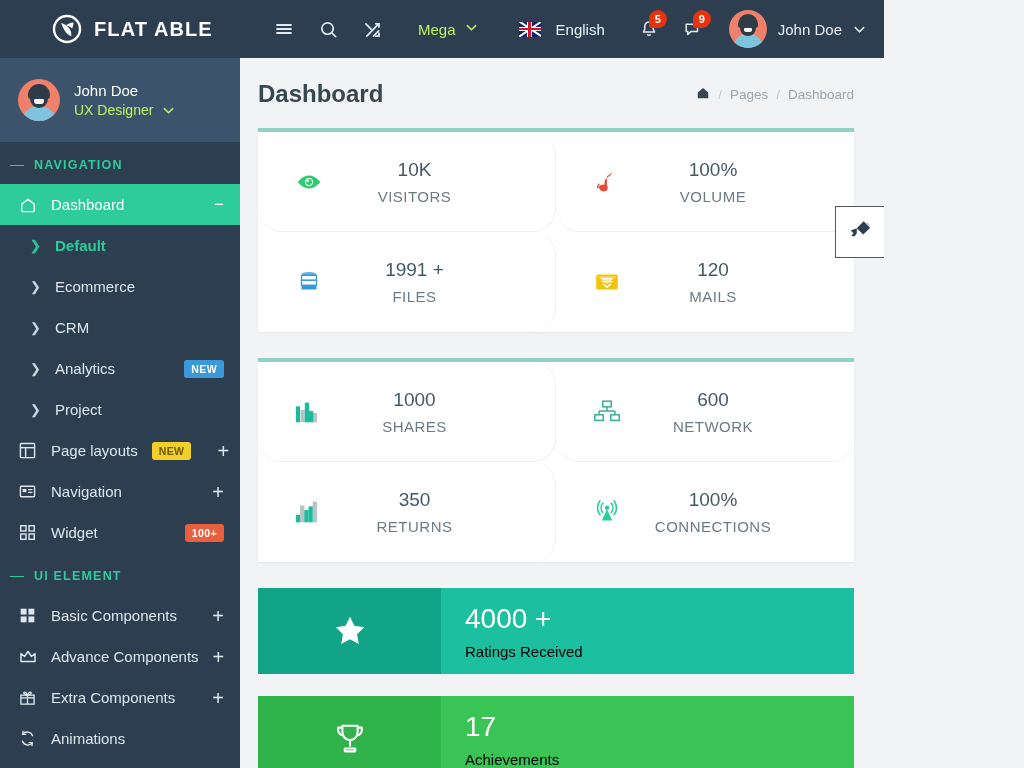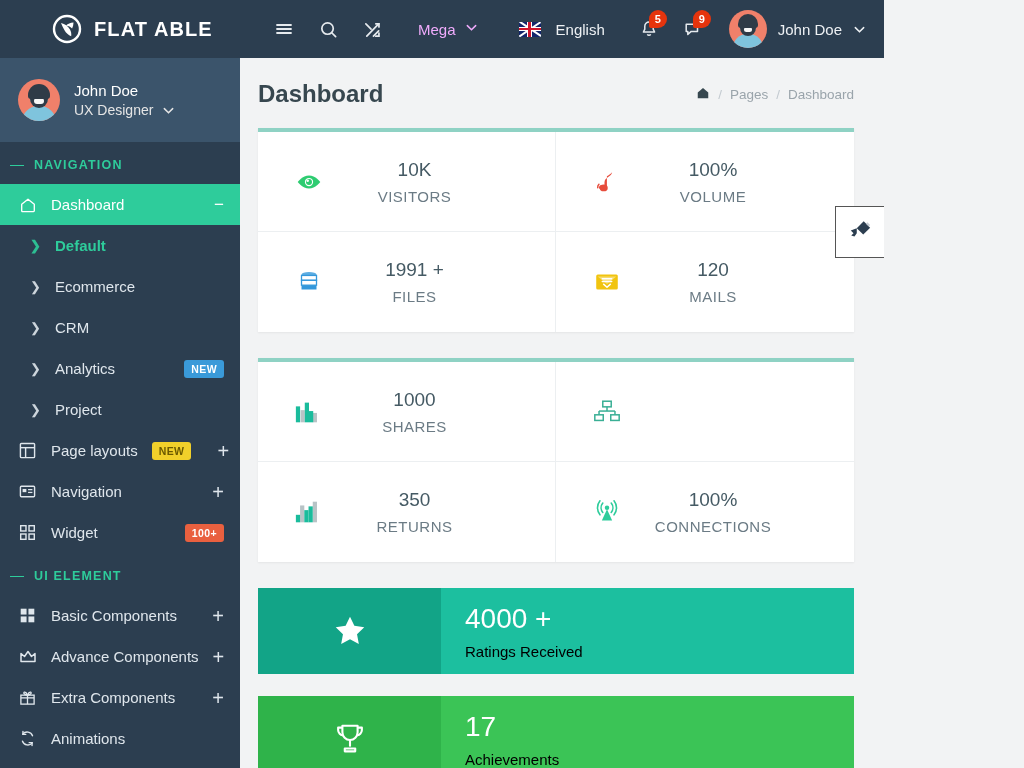--- a/index.html
+++ b/index.html
@@ -25,21 +25,21 @@
   }
   .topbar-right {
     flex: 1; display: flex; align-items: center; padding: 0 18px 0 22px; gap: 0;
   }
   .tb-icon {
     width: 44px; height: 58px; display: flex; align-items: center; justify-content: center;
     color: #e6eaee; cursor: pointer;
   }
   .tb-icon svg { display: block; }
   .mega {
-    display: flex; align-items: flex-start; gap: 9px; color: #f0abfc;
+    display: flex; align-items: flex-start; gap: 9px; color: #bef264;
     font-size: 15px; margin-left: 24px; cursor: pointer;
   }
   .spacer { flex: 1; }
   .lang { display: flex; align-items: center; gap: 15px; color: #eef1f4; font-size: 15px; cursor: pointer; }
   .flag {
     width: 22px; height: 15px; flex: 0 0 22px; position: relative; overflow: hidden;
     background: #12256b; border-radius: 1px;
   }
   .flag:before, .flag:after {
     content: ""; position: absolute; left: 50%; top: -6px; width: 26px; height: 28px;
@@ -86,21 +86,21 @@
     width: 42px; height: 42px; border-radius: 50%; overflow: hidden; flex: 0 0 42px;
     background: #f0806a; position: relative;
   }
   .side-avatar .hair { position: absolute; left: 10px; top: 5px; width: 22px; height: 15px; background: #2f3b47; border-radius: 11px 11px 3px 3px; }
   .side-avatar .face { position: absolute; left: 12px; top: 9px; width: 18px; height: 19px; background: #f7f7f7; border-radius: 9px 9px 10px 10px; }
   .side-avatar .beard { position: absolute; left: 12px; top: 18px; width: 18px; height: 11px; background: #2f3b47; border-radius: 0 0 9px 9px; }
   .side-avatar .chin { position: absolute; left: 16px; top: 19px; width: 10px; height: 6px; background: #f7f7f7; border-radius: 5px; }
   .side-avatar .body { position: absolute; left: 4px; bottom: -3px; width: 34px; height: 18px; background: #7fc4dd; border-radius: 16px 16px 0 0; }
   .side-names { display: flex; flex-direction: column; gap: 3px; }
   .side-name { color: #fff; font-size: 15px; }
-  .side-role { color: #e5e5e5; font-size: 14px; display: flex; align-items: center; gap: 9px; }
+  .side-role { color: #bef264; font-size: 14px; display: flex; align-items: center; gap: 9px; }
 
   .nav-scroll { flex: 1; overflow: hidden; }
   .nav-caption {
     display: flex; align-items: center; gap: 10px; padding: 16px 0 12px 10px;
     color: #2ecc9b; font-size: 12.5px; font-weight: bold; letter-spacing: 1.2px;
   }
   .cap-dash { width: 14px; height: 1px; background: #2ecc9b; display: inline-block; }
 
   .nav-item {
     display: flex; align-items: center; gap: 14px; height: 41px; padding: 0 16px 0 18px;
@@ -142,21 +142,21 @@
 
   .content { padding: 0 30px 0 18px; }
 
   .card {
     background: #fff; border-top: 4px solid #8fd2c4;
     box-shadow: 0 1px 2px rgba(0,0,0,.06); margin-bottom: 26px;
   }
   .stat-grid { display: grid; grid-template-columns: 1fr 1fr; }
   .stat-cell {
     display: flex; align-items: center; height: 100px; padding: 0 26px 0 28px;
-    border-right: 1px solid #eceff1; border-bottom: 1px solid #eceff1;
+    border-right: 1px solid #eceff1; border-bottom: 1px solid #eceff1; border-radius: 23px;
   }
   .stat-cell:nth-child(2n) { border-right: none; }
   .stat-cell:nth-child(n+3) { border-bottom: none; }
   .stat-ico { width: 46px; flex: 0 0 46px; display: flex; align-items: center; justify-content: center; }
   .stat-txt { flex: 1; text-align: center; display: flex; flex-direction: column; gap: 7px; padding-right: 32px; }
   .stat-val { font-size: 19px; color: #455a64; }
   .stat-lbl { font-size: 15px; color: #6b7b85; letter-spacing: .5px; }
 
   .wide-card { display: flex; align-items: stretch; height: 86px; margin-bottom: 22px; overflow: hidden; }
   .wide-ico { width: 183px; flex: 0 0 183px; display: flex; align-items: center; justify-content: center; }
@@ -544,20 +544,24 @@
                       <rect x="11.5" y="4.5" width="9" height="6"></rect>
                       <line x1="16" y1="10.5" x2="16" y2="15"></line>
                       <line x1="7.5" y1="15" x2="24.5" y2="15"></line>
                       <line x1="7.5" y1="15" x2="7.5" y2="19"></line>
                       <line x1="24.5" y1="15" x2="24.5" y2="19"></line>
                       <rect x="3" y="19" width="9" height="6"></rect>
                       <rect x="20" y="19" width="9" height="6"></rect>
                     </g>
                   </svg>
               </span>
+              <span class="stat-txt">
+                <span class="stat-val">600</span>
+                <span class="stat-lbl">NETWORK</span>
+              </span>
             </div>
             <div class="stat-cell">
               <span class="stat-ico">
                 <svg width="32" height="30" viewBox="0 0 34 32">
                     <g fill="#b8c3c6">
                       <rect x="7.5" y="9" width="4.5" height="18"></rect>
                       <rect x="21" y="5" width="4.5" height="22"></rect>
                     </g>
                     <g fill="#1abc9c">
                       <rect x="3" y="19" width="4.5" height="8"></rect>

